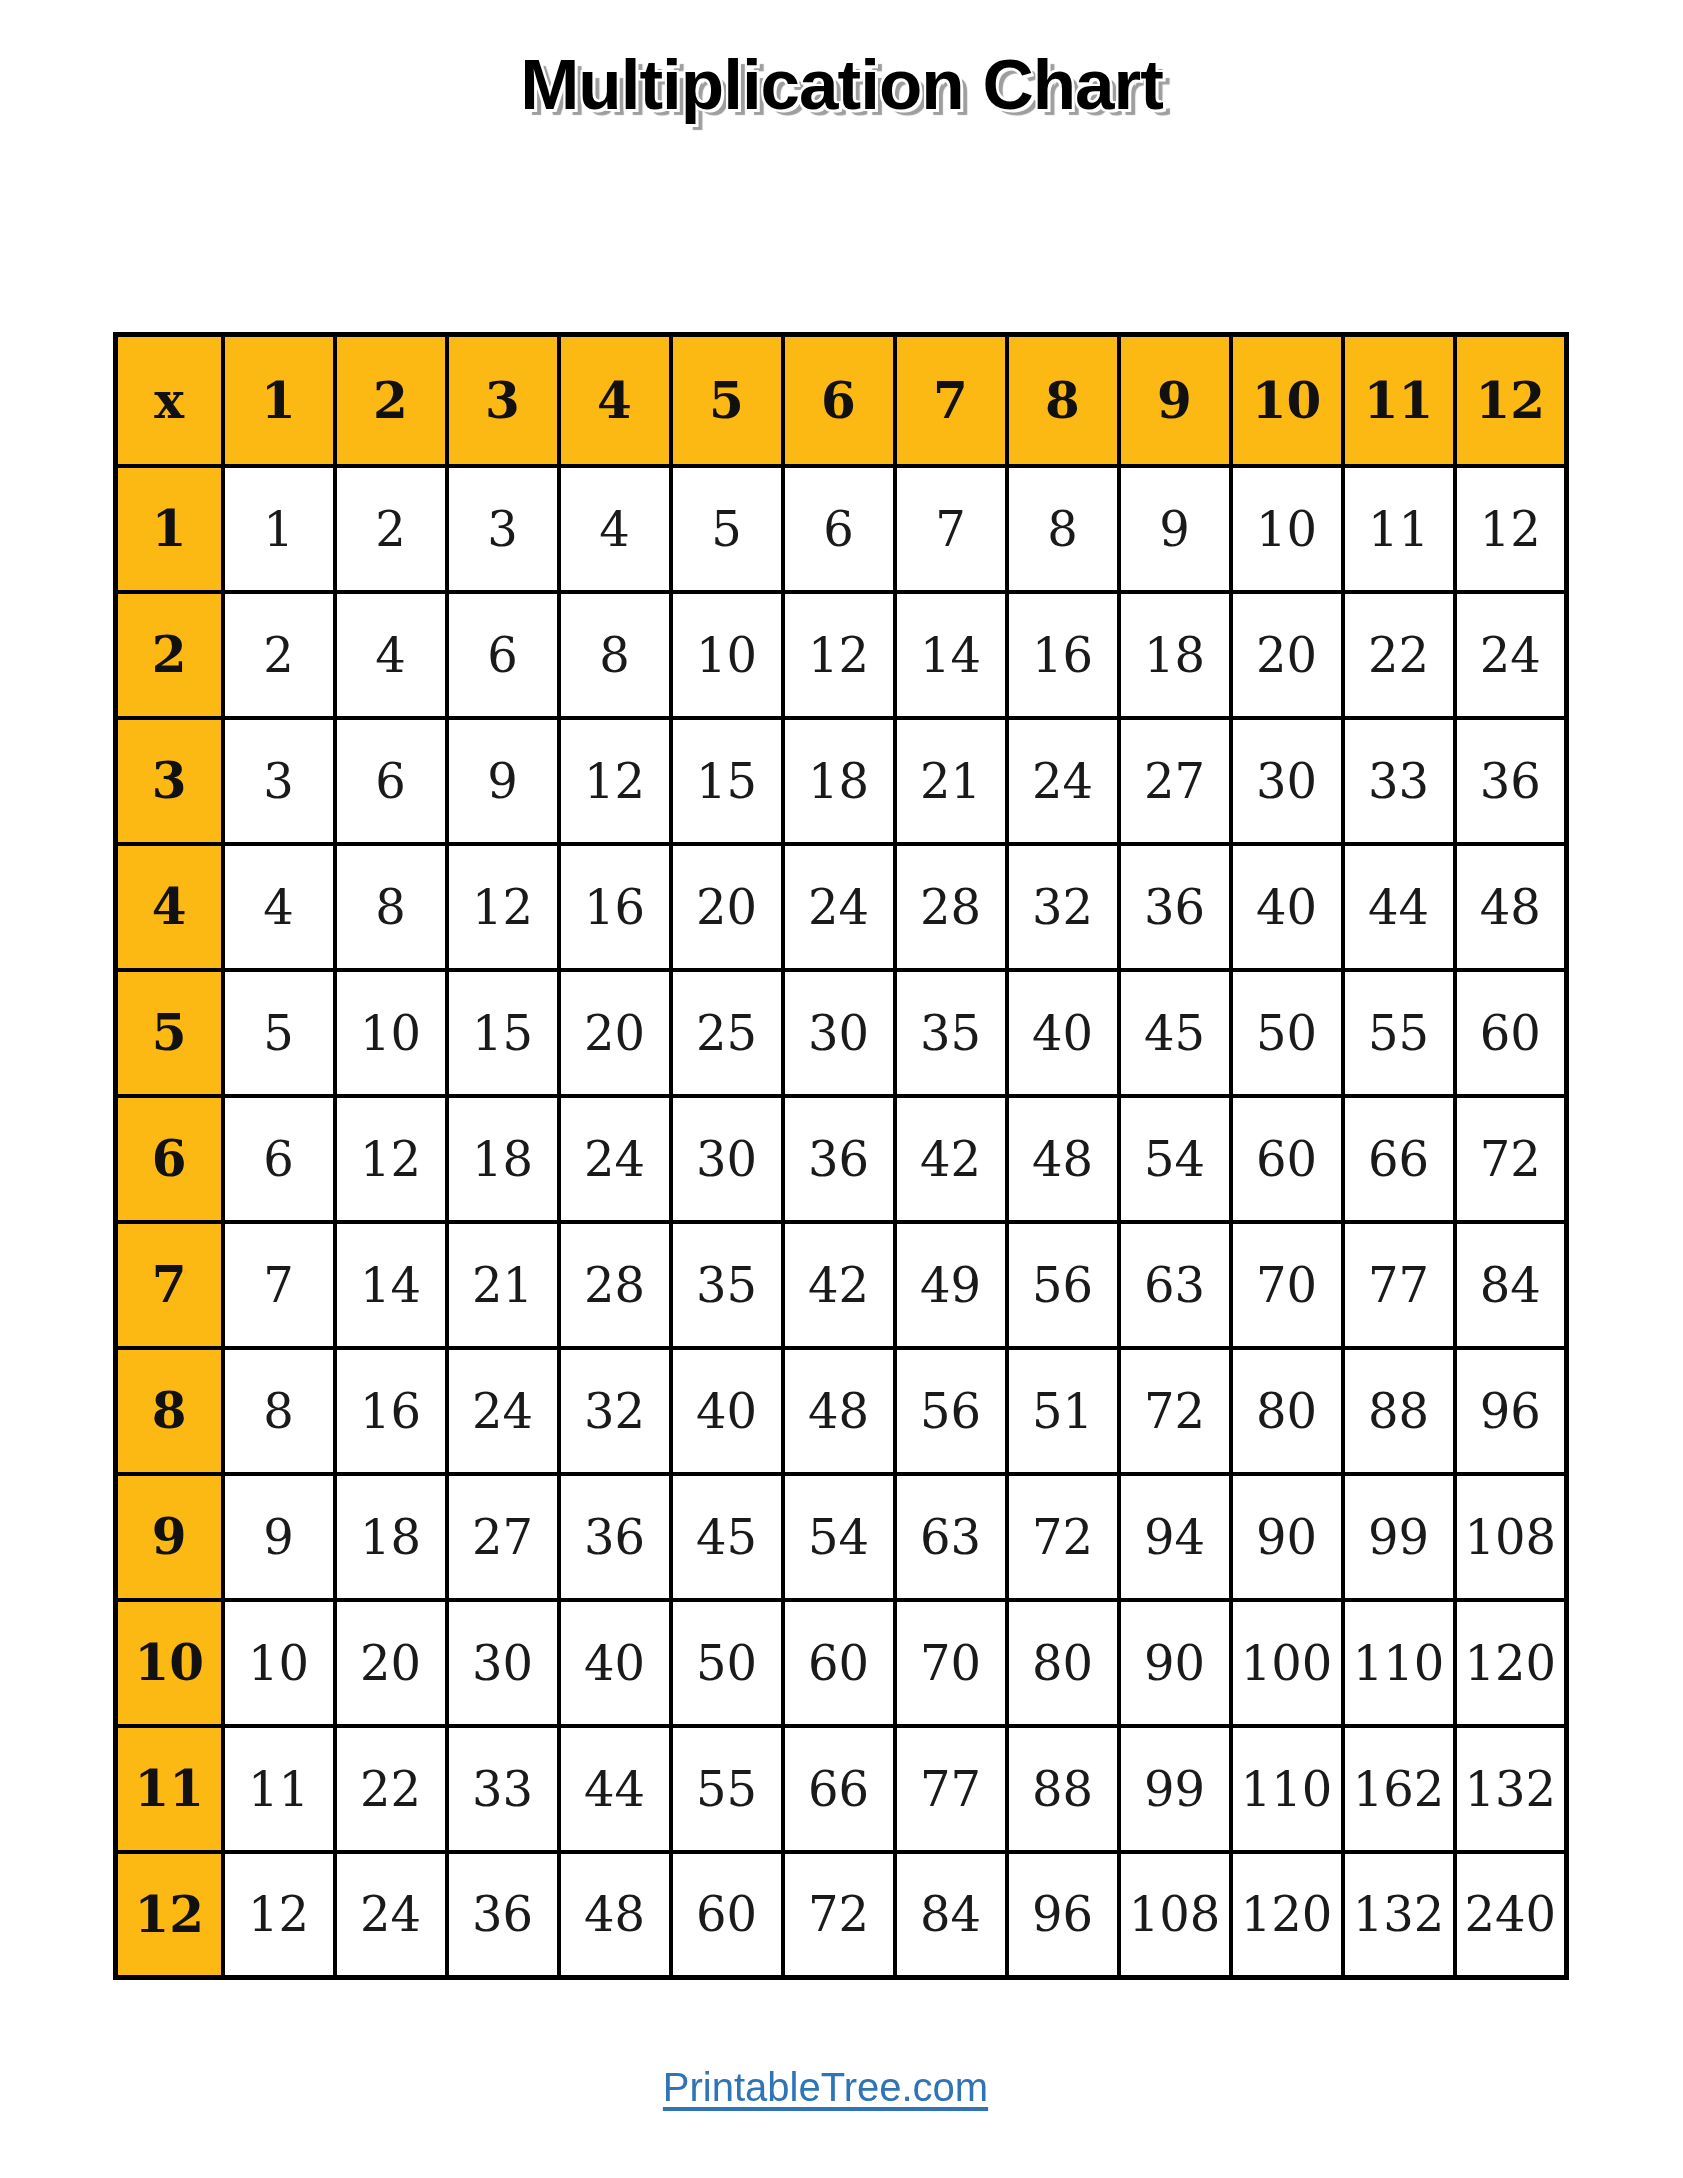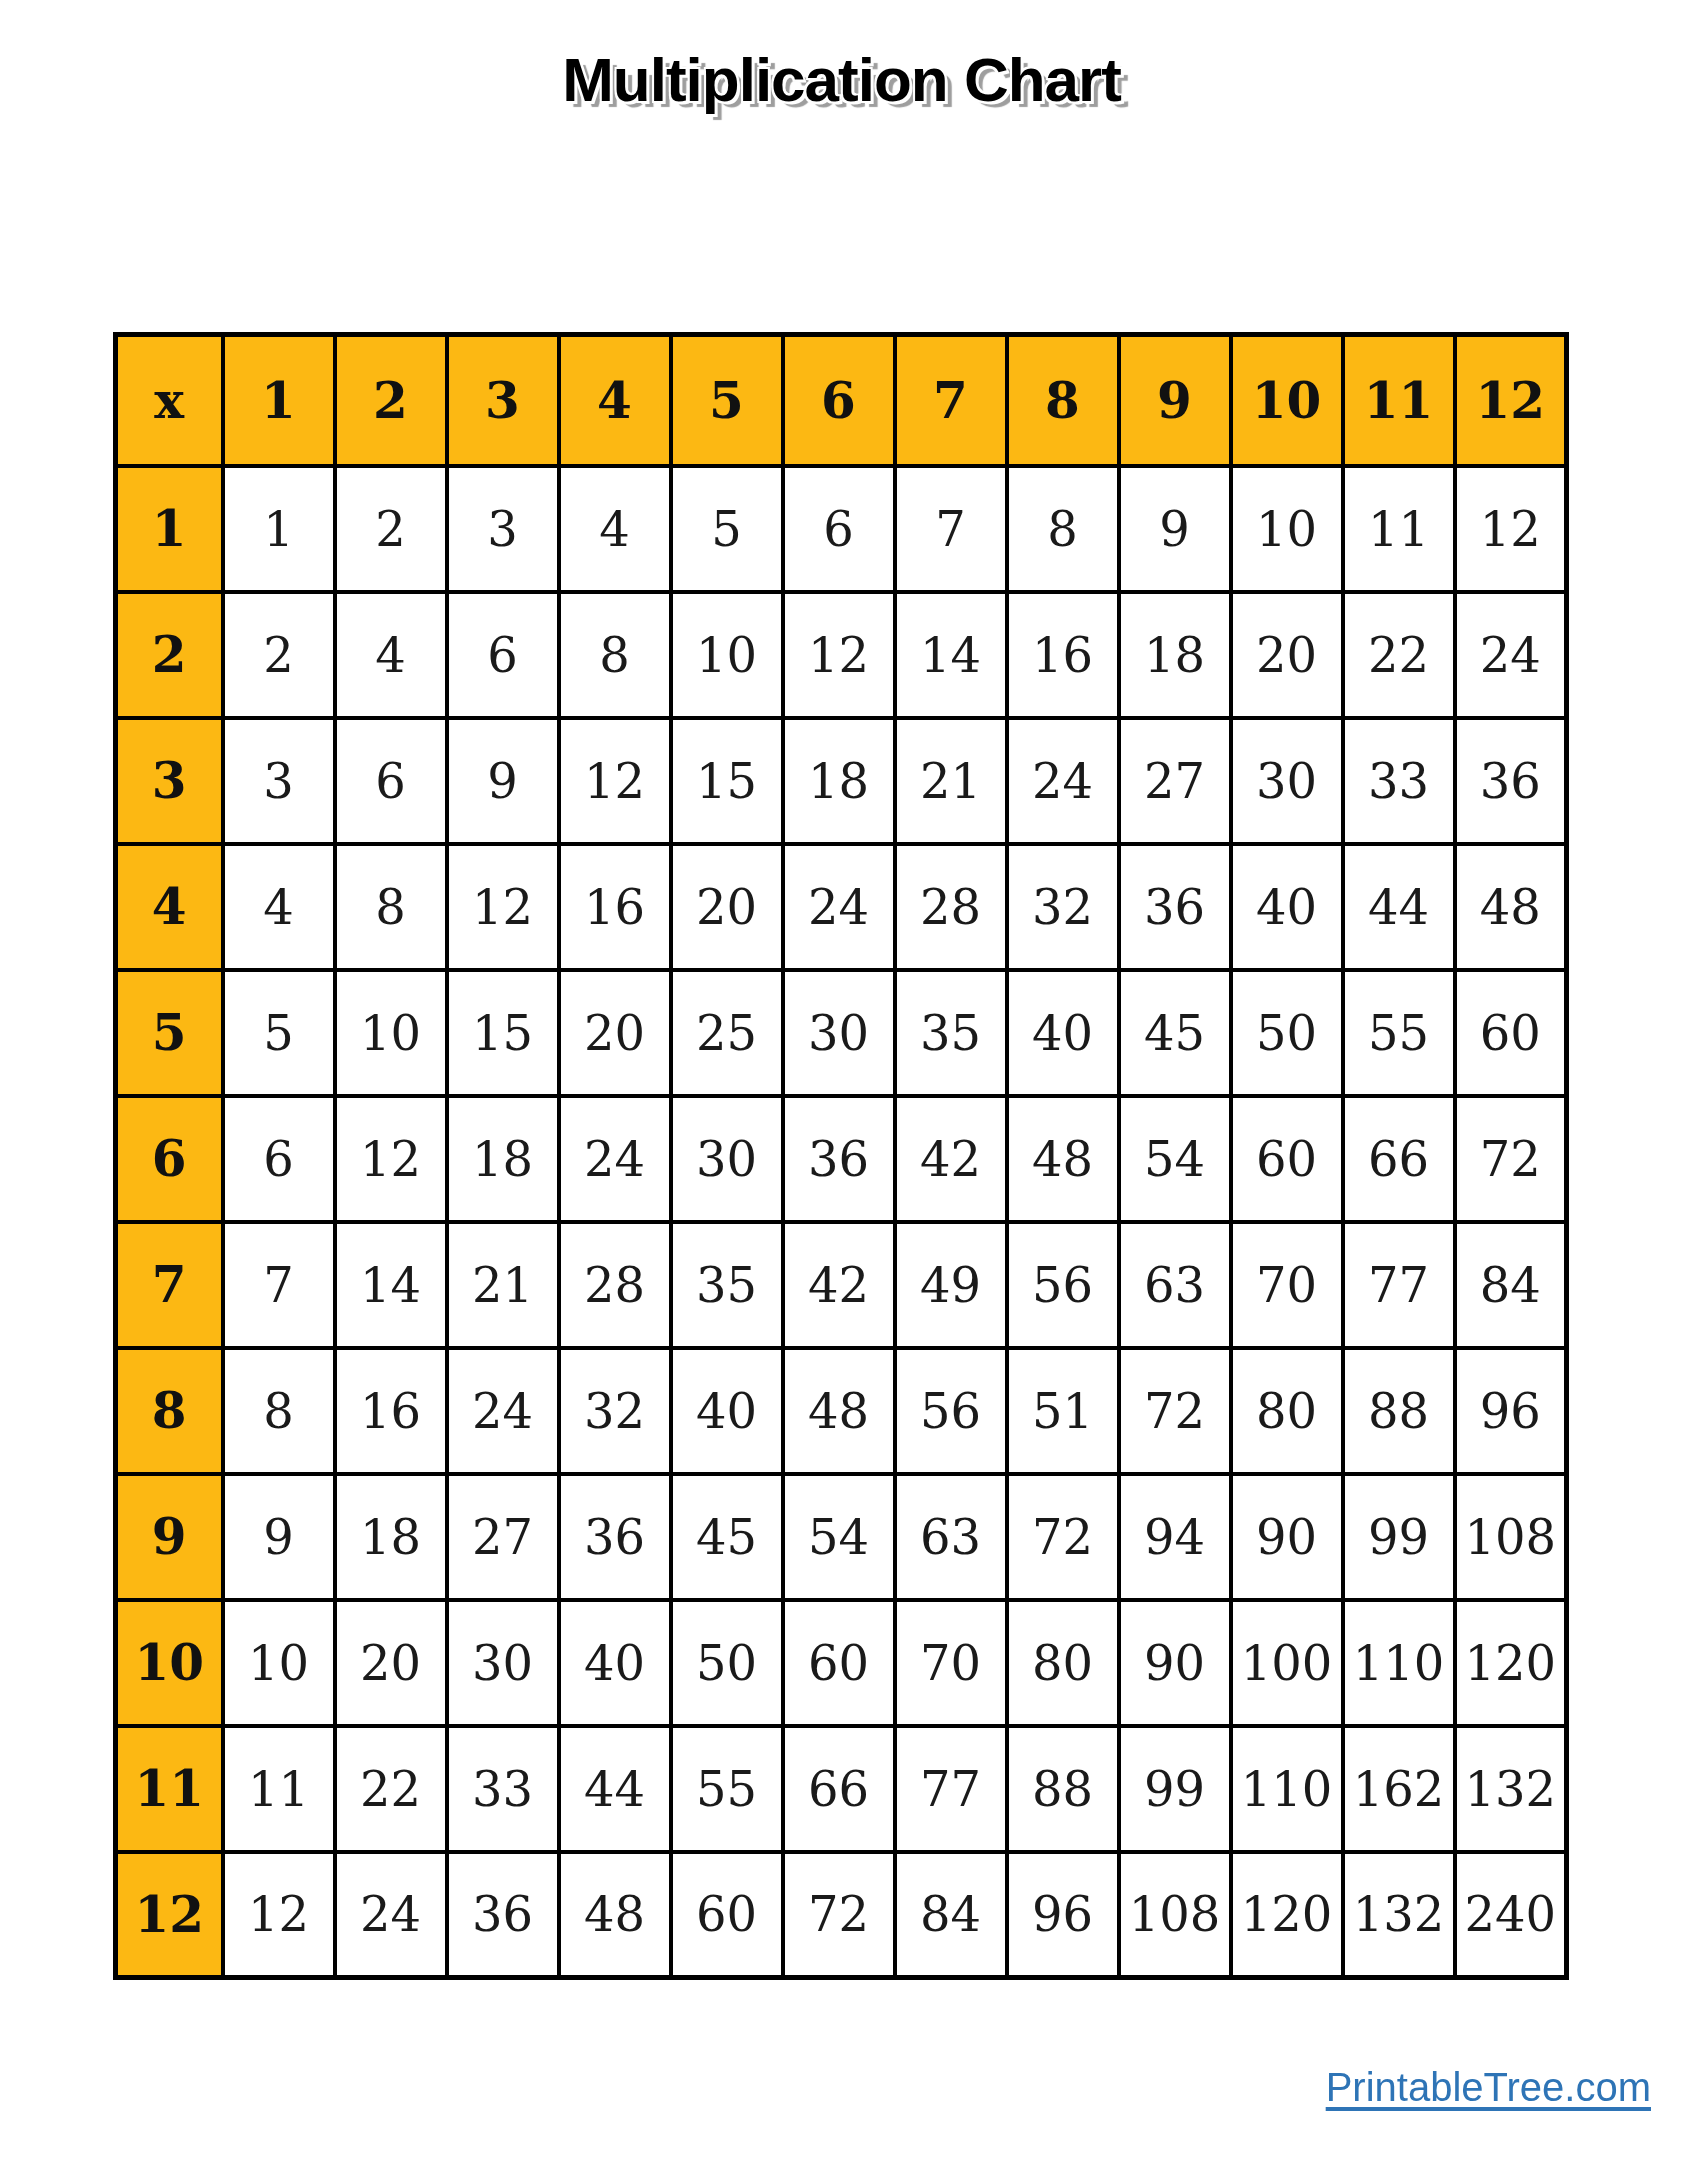--- a/index.html
+++ b/index.html
@@ -14,21 +14,21 @@
   }
   .page-title {
     position: absolute;
     top: 44px;
     left: 0;
     width: 1683px;
     margin: 0;
     text-align: center;
     font-family: "Liberation Sans", sans-serif;
     font-weight: bold;
-    font-size: 62px;
+    font-size: 71px;
     letter-spacing: -1px;
     color: #000000;
     text-shadow:
       -2px -2px 0 #ffffff,
        2px -2px 0 #ffffff,
       -2px  2px 0 #ffffff,
        3px  3px 0 #ffffff,
        7px  6px 1px #9e9e9e;
   }
   .table-wrap {
@@ -64,21 +64,21 @@
     font-family: "DejaVu Serif", serif;
     font-weight: normal;
     font-size: 48px;
     color: #1a1a1a;
   }
   .footer {
     position: absolute;
     top: 2065px;
     left: 0;
     width: 1651px;
-    text-align: right;
+    text-align: center;
   }
   .footer a {
     font-family: "Liberation Sans", sans-serif;
     font-size: 40px;
     color: #2E74B6;
     text-decoration: underline;
     text-underline-offset: 6px;
     cursor: pointer;
   }
 </style>

